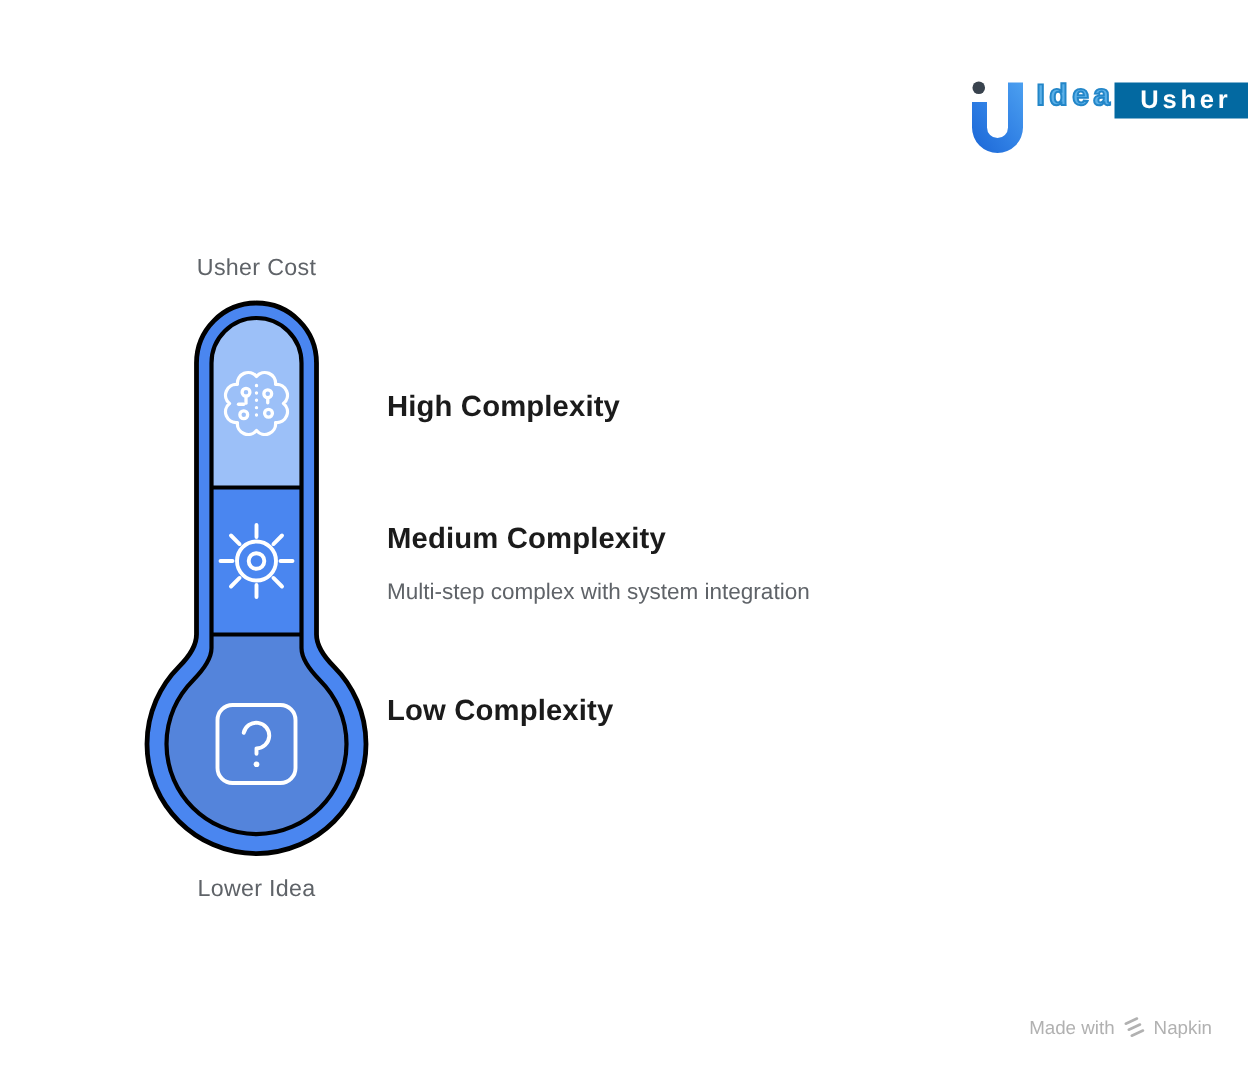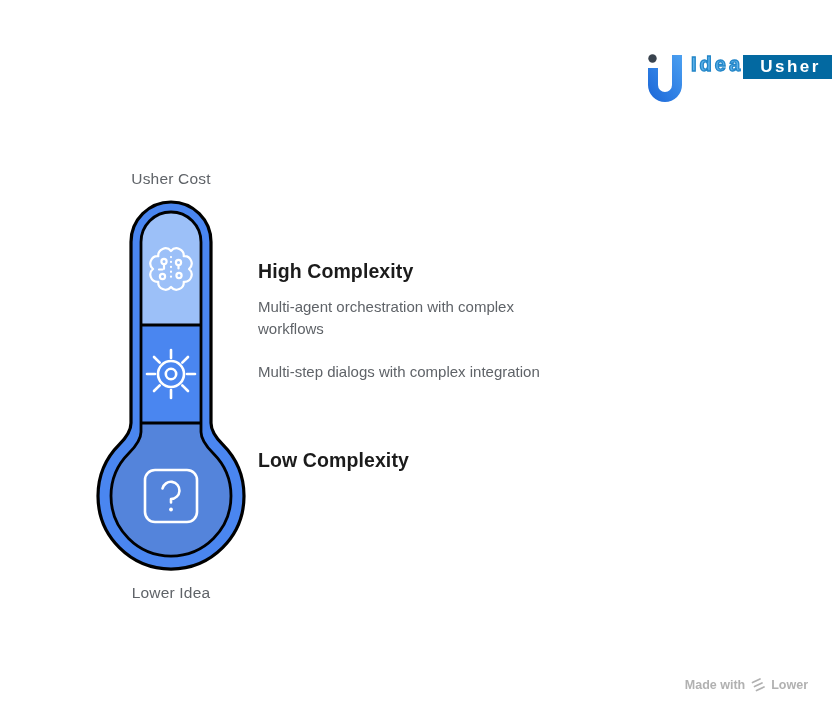--- a/index.html
+++ b/index.html
@@ -12,21 +12,21 @@
   .cost-label{
     position:absolute;left:93px;width:156px;text-align:center;
     font-size:15.5px;color:#5f6368;letter-spacing:.2px;
   }
   .cost-label.higher{top:170px;}
   .cost-label.lower{top:584px;}
   
   .level-group{position:absolute;left:258px;}
   .level-group.g1{top:240px;margin-top:20px;}
   .level-group.g2{top:348px;}
-  .level-group.g3{top:449px;}
+  .level-group.g3{top:463px;}
   .level-title{
     margin:0;font-size:19.5px;font-weight:bold;color:#1b1b1b;letter-spacing:.1px;
   }
   .level-desc{
     margin:13px 0 0 0;font-size:15px;line-height:1.44;color:#5f6368;width:320px;
   }
   .level-group.g1 .level-desc{width:290px;}
   
   .logo{position:absolute;left:648px;top:54px;display:flex;gap:6px;}
   .logo-right{display:flex;flex-direction:row;align-items:flex-start;}
@@ -39,21 +39,21 @@
     letter-spacing:2.5px;padding:2px 7px 3px 7px;line-height:19px;width:81px;
     text-align:center;
   }
   .logo-tagline{
     margin-top:2px;font-size:6.3px;font-weight:bold;letter-spacing:.35px;
     color:#2e353b;white-space:nowrap;padding-left:2px;
   }
   
   .made-with{
     position:absolute;top:677px;right:24px;display:flex;align-items:center;gap:5px;
-    font-size:12.5px;color:#b1b1b1;font-weight:bold;
+    font-size:12.5px;color:#b1b1b1;
   }
 </style>
 </head>
 <body>
 
 <div class="cost-label higher">Usher Cost</div>
 <div class="cost-label lower">Lower Idea</div>
 
 <svg class="thermo" width="156" height="376" viewBox="0 0 156 376">
   <defs>
@@ -102,24 +102,24 @@
 
   <g fill="none" stroke-width="2.6" stroke-linecap="round" stroke-linejoin="round" stroke="#FFFFFF">
     <rect x="52" y="272" width="52" height="52" rx="10"></rect>
     <path d="M 69.5,290.5 A 8.6 8.6 0 1 1 78,301 L 78,304.5"></path>
     <circle cx="78" cy="311.5" r="1.9" fill="#FFFFFF" stroke="none"></circle>
   </g>
 </svg>
 
 <div class="level-group g1">
   <h2 class="level-title">High Complexity</h2>
-  <p class="level-desc">Multi-agent orchestration with complex workflows</p>
 </div>
 <div class="level-group g2">
-  <p class="level-desc">Multi-step dialogs with complex integration</p>
+  <h2 class="level-title">Medium Complexity</h2>
+  <p class="level-desc">Multi-step complex with system integration</p>
 </div>
 <div class="level-group g3">
   <h2 class="level-title">Low Complexity</h2>
 </div>
 
 <div class="logo">
   <svg width="34" height="48" viewBox="0 0 34 48">
     <defs>
       <linearGradient id="uGrad" x1="1" y1="0" x2="0" y2="1">
         <stop offset="0" stop-color="#4CA0F0"></stop>
@@ -137,14 +137,14 @@
   </div>
 </div>
 
 <div class="made-with">
   <span>Made with</span>
   <svg width="16" height="15" viewBox="0 0 16 15" fill="none" stroke="#b1b1b1" stroke-width="1.7" stroke-linecap="round">
     <path d="M 2.5,5.5 L 10,2"></path>
     <path d="M 4.5,9.5 L 12,6"></path>
     <path d="M 6.5,13.5 L 14,10"></path>
   </svg>
-  <span>Lower</span>
+  <span>Napkin</span>
 </div>
 
 </body></html>

